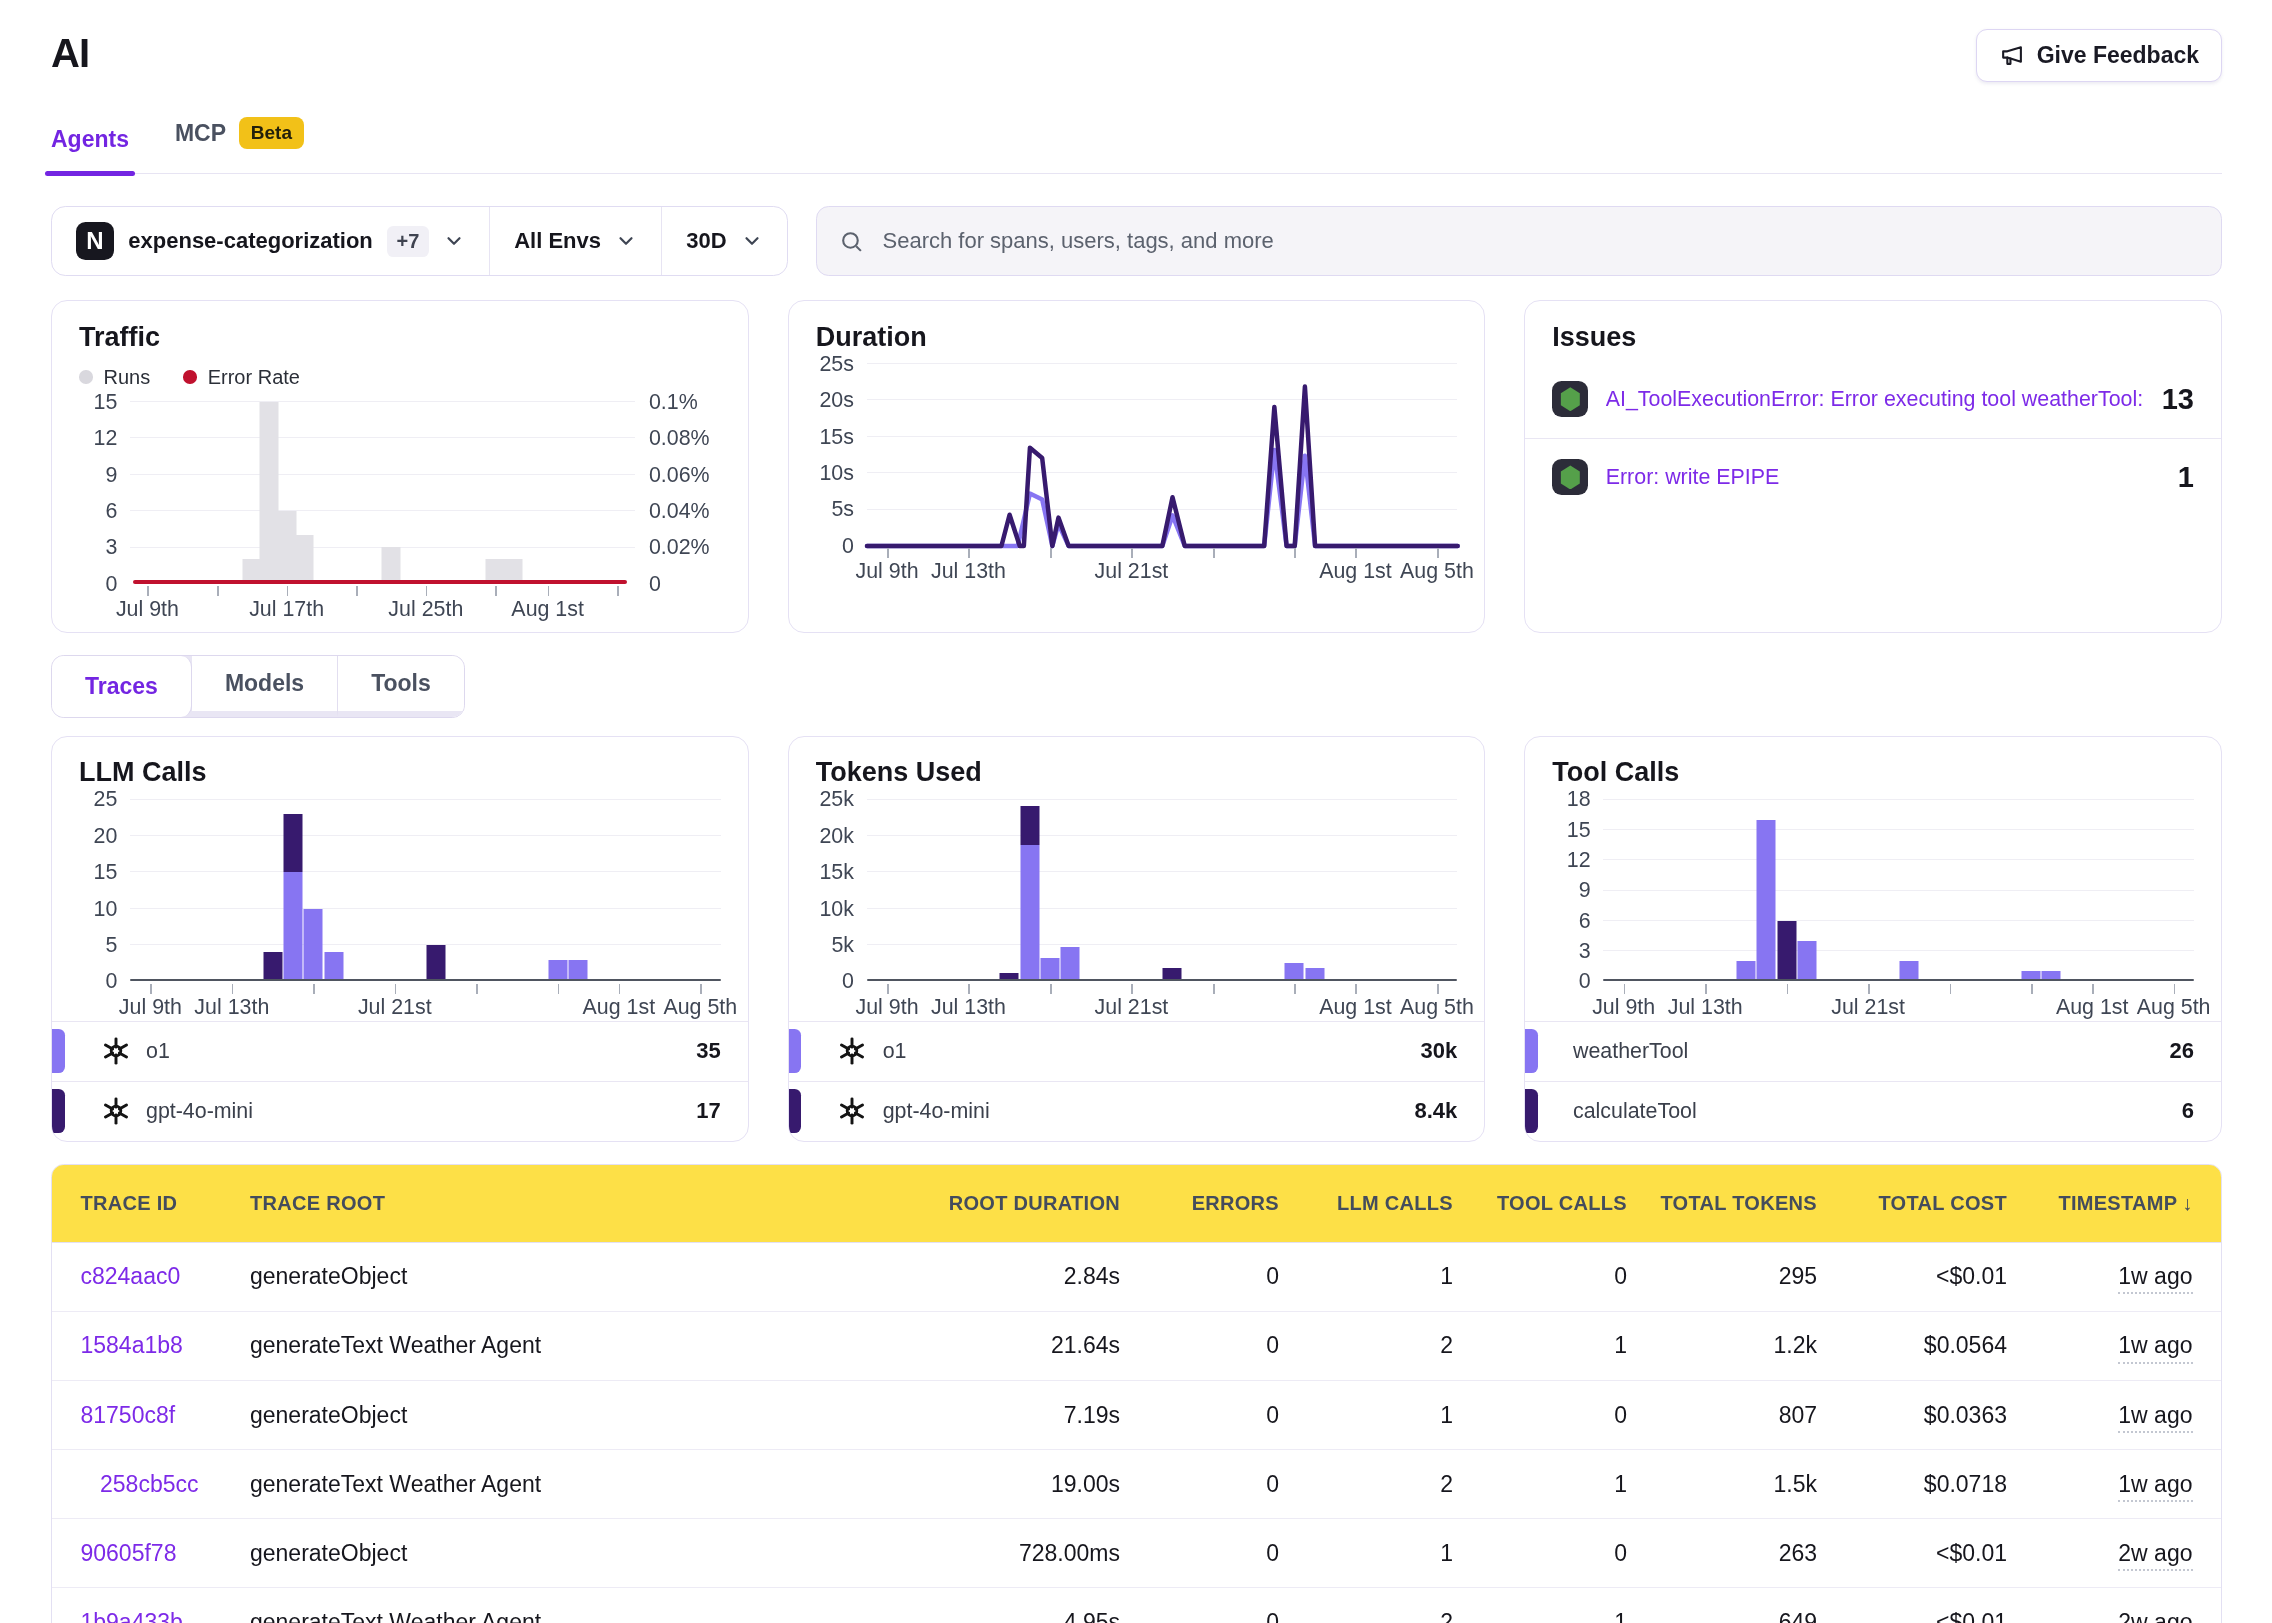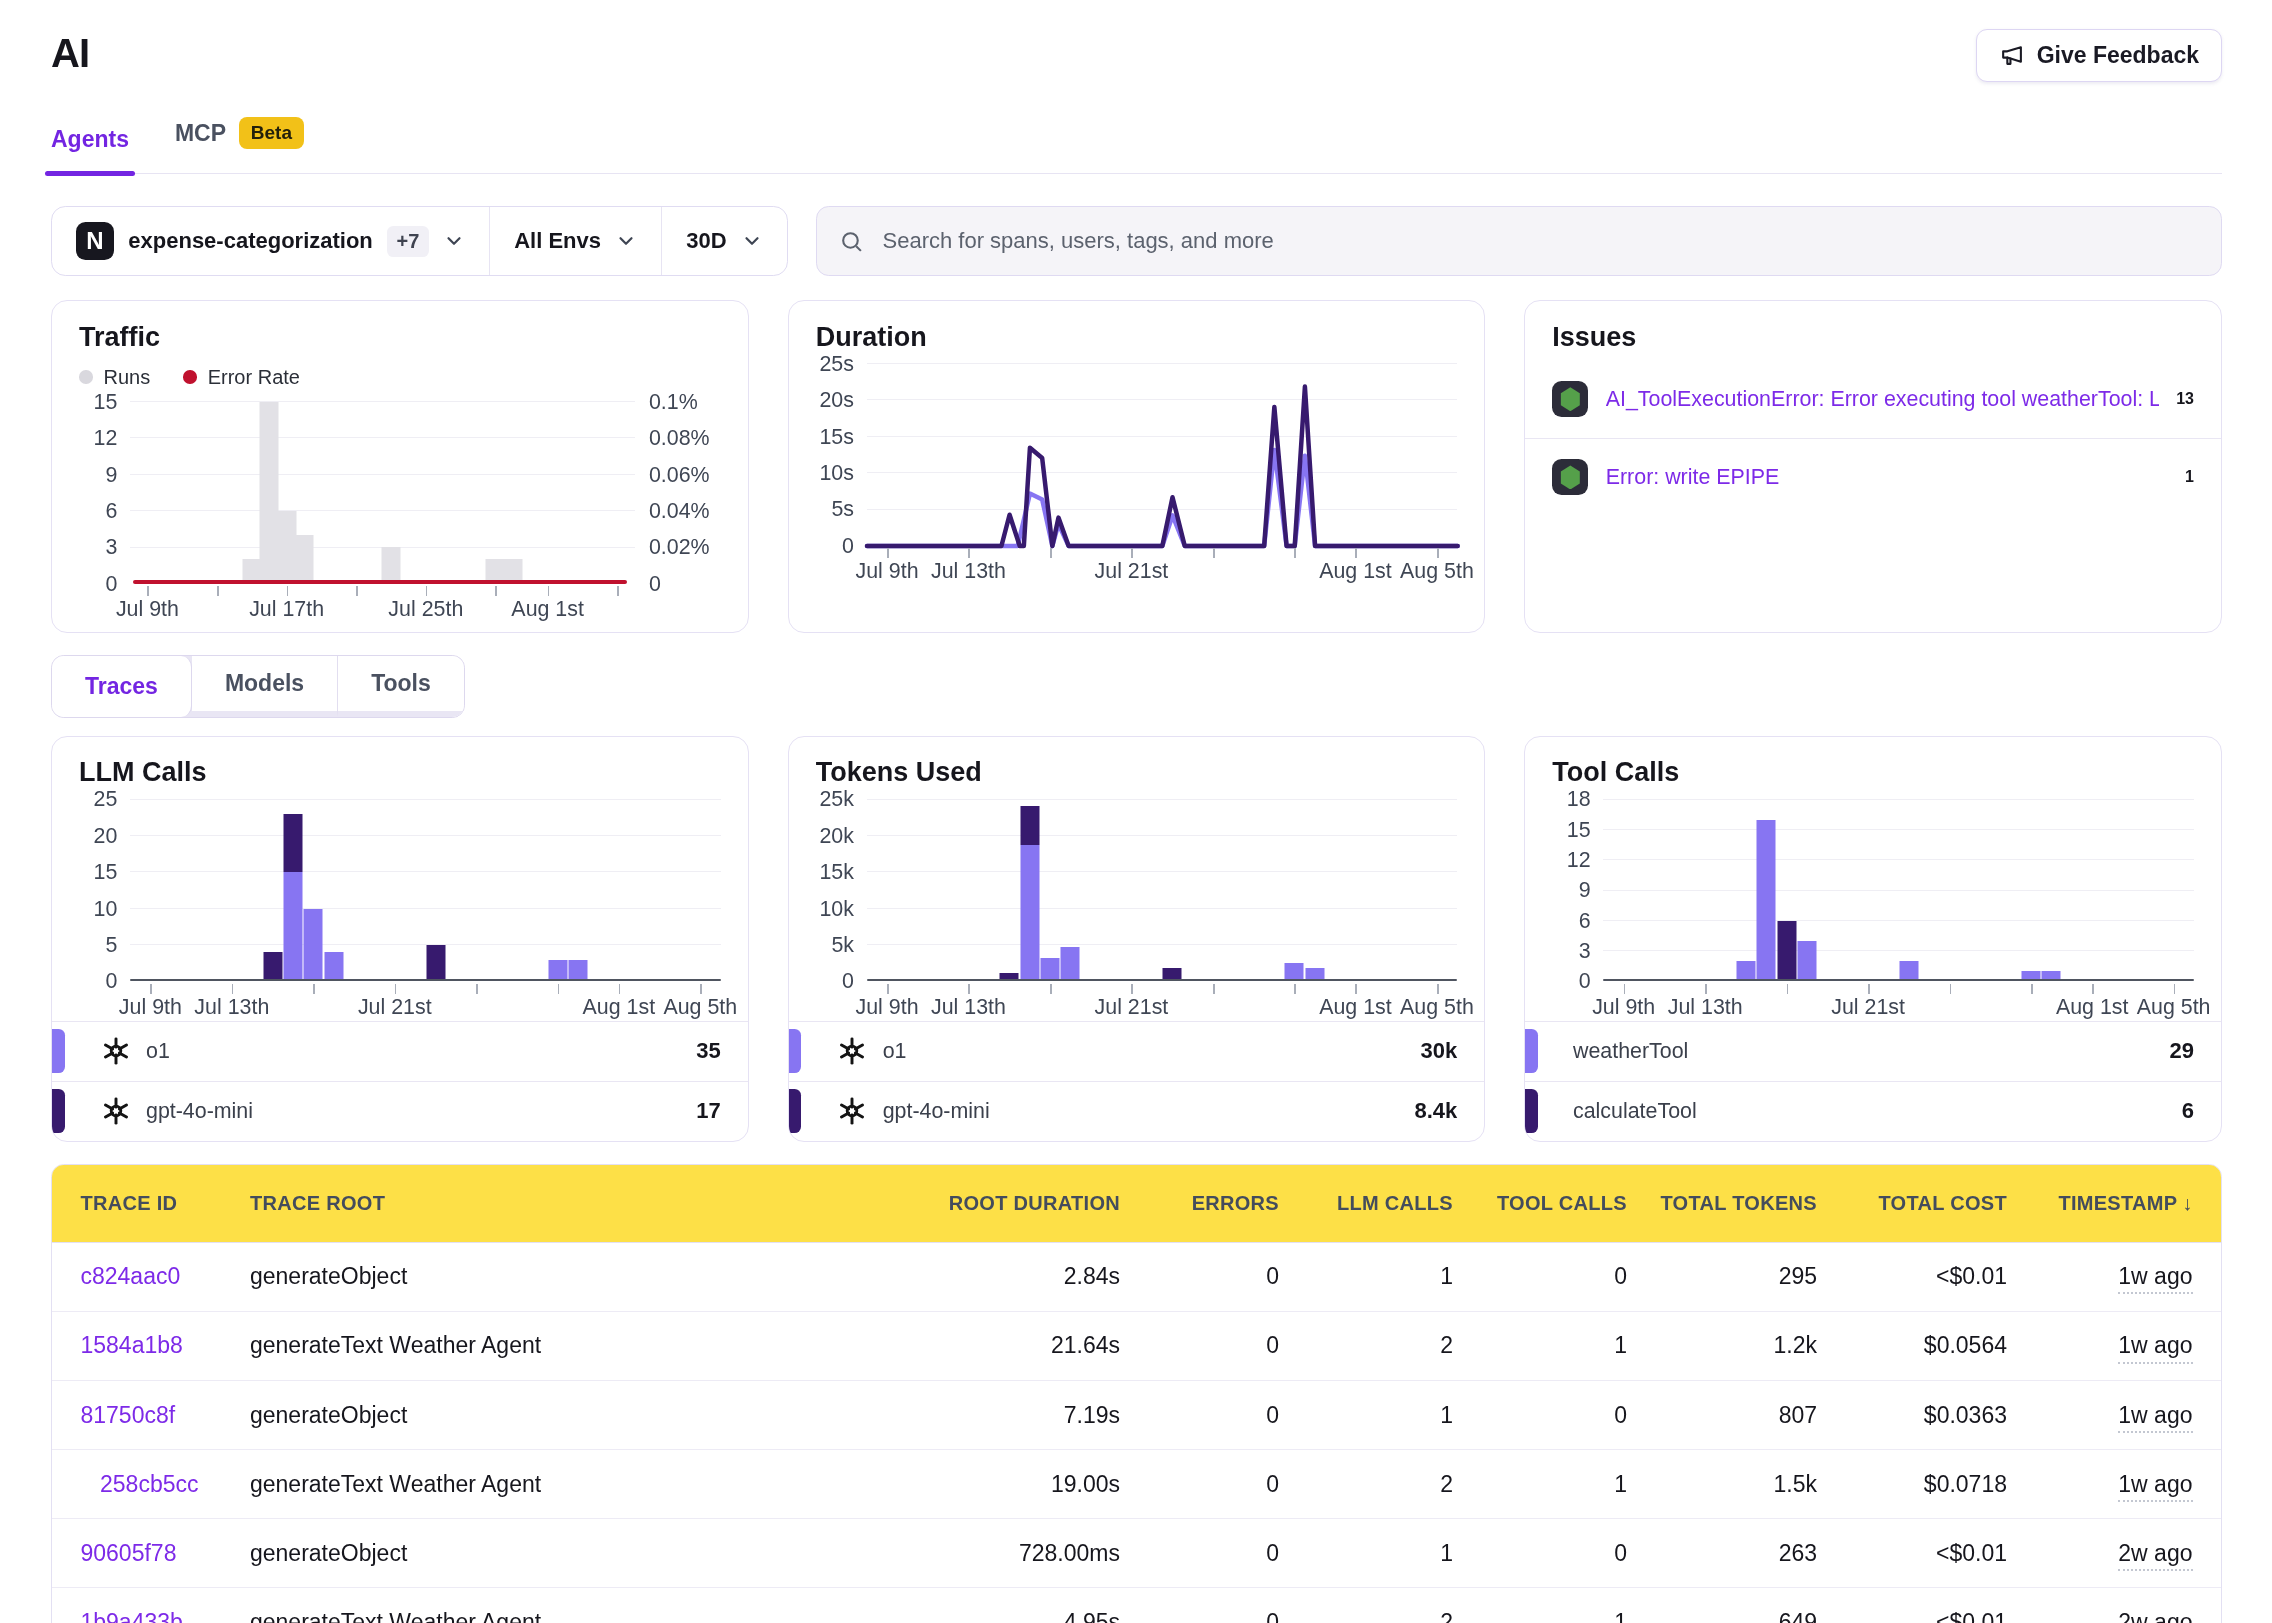--- a/index.html
+++ b/index.html
@@ -50,21 +50,21 @@
   .tick{position:absolute;top:2.4px;width:1.6px;height:10.3px;background:#a9aeb9;}
   .xlab{position:absolute;top:13.5px;transform:translateX(-50%);font-size:21.4px;color:#3f4654;white-space:nowrap;}
   svg.lines{position:absolute;left:0;top:0;width:100%;height:100%;overflow:visible;}
   
   .issues-list{margin:8px -27px 0;}
   .issue-row{display:flex;align-items:center;gap:17.4px;padding:20.6px 27px;}
   .issue-row + .issue-row{border-top:1.6px solid #e9e6f3;}
   .node-icon{width:36px;height:36px;border-radius:9.5px;background:#2c2c39;display:flex;align-items:center;justify-content:center;flex:none;}
   .node-hex{width:20.6px;height:24px;background:#55a04a;clip-path:polygon(50% 0,96% 25%,96% 75%,50% 100%,4% 75%,4% 25%);}
   .issue-link{flex:1;font-size:21.4px;color:#7d2ae8;white-space:nowrap;overflow:hidden;cursor:pointer;}
-  .issue-count{font-size:16px;font-weight:600;color:#16161d;}
+  .issue-count{font-size:29px;font-weight:600;color:#16161d;}
   
   .seg-tabs{display:inline-flex;margin-top:22px;border:1.6px solid #ddd8ee;border-radius:12.7px;background:#e9e6f4;overflow:hidden;height:63px;box-sizing:border-box;}
   .seg-tab{display:flex;align-items:center;padding:0 33px;background:#fff;font-size:23px;font-weight:700;color:#4a5160;cursor:pointer;border-right:1.6px solid #e2def0;box-sizing:border-box;}
   .seg-tab:last-child{border-right:none;}
   .seg-tab:not(.active){border-bottom:6.3px solid #e9e6f4;}
   .seg-tab.active{color:#7325e2;border-right:1.6px solid #ddd8ee;border-radius:0 11px 11px 0;}
   
   .cards.metrics{margin-top:17.4px;}
   .card.metric{padding:20.6px 0 0;}
   .card.metric .pad{padding:0 27px;}
@@ -527,21 +527,21 @@
               </div>
             </div>
           </div>
       </div>
       <div class="totals">
           <div class="total-row">
             <span class="total-bar" style="background: rgb(135, 117, 242);"></span>
             <span class="total-label">
               <span>weatherTool</span>
             </span>
-            <span class="total-value">29</span>
+            <span class="total-value">26</span>
           </div>
           <div class="total-row">
             <span class="total-bar" style="background: rgb(55, 26, 110);"></span>
             <span class="total-label">
               <span>calculateTool</span>
             </span>
             <span class="total-value">6</span>
           </div>
         </div>
     </section>

